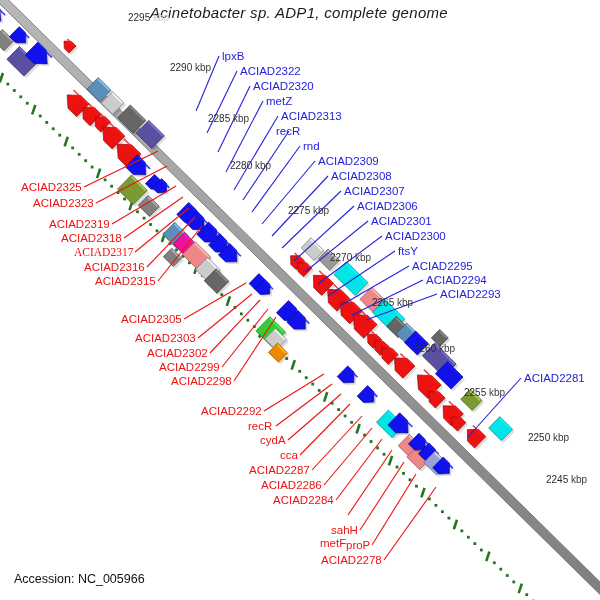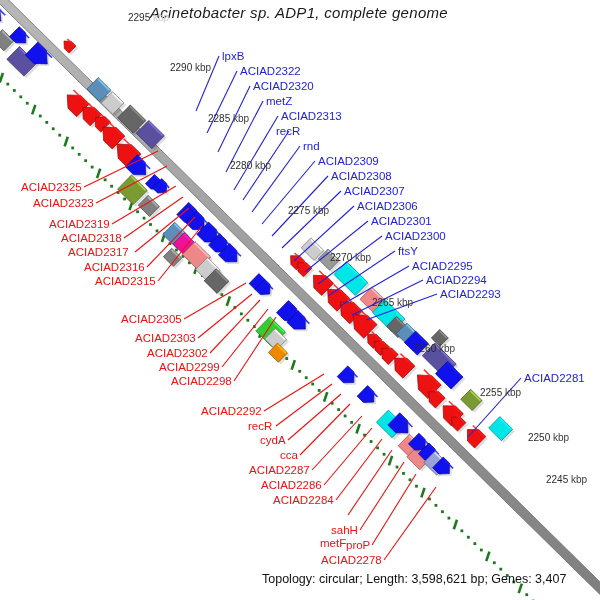--- a/index.html
+++ b/index.html
@@ -571,21 +571,21 @@
 
   <div id="tick-layer">
       <div class="tick-label" style="left: 128px; top: 12px;"><span>2295</span><span class="kbp" style="color: rgb(207, 207, 207);"> kbp</span></div>
       <div class="tick-label" style="left: 170px; top: 62px;"><span>2290</span><span class="kbp"> kbp</span></div>
       <div class="tick-label" style="left: 208px; top: 113px;"><span>2285</span><span class="kbp"> kbp</span></div>
       <div class="tick-label" style="left: 230px; top: 160px;"><span>2280</span><span class="kbp"> kbp</span></div>
       <div class="tick-label" style="left: 288px; top: 205px;"><span>2275</span><span class="kbp"> kbp</span></div>
       <div class="tick-label" style="left: 330px; top: 252px;"><span>2270</span><span class="kbp"> kbp</span></div>
       <div class="tick-label" style="left: 372px; top: 297px;"><span>2265</span><span class="kbp"> kbp</span></div>
       <div class="tick-label" style="left: 414px; top: 343px;"><span>2260</span><span class="kbp"> kbp</span></div>
-      <div class="tick-label" style="left: 480px; top: 387px;"><span>2255</span><span class="kbp"> kbp</span></div>
+      <div class="tick-label" style="left: 464px; top: 387px;"><span>2255</span><span class="kbp"> kbp</span></div>
       <div class="tick-label" style="left: 500px; top: 432px; padding-left: 28px;"><span>2250</span><span class="kbp"> kbp</span></div>
       <div class="tick-label" style="left: 546px; top: 474px;"><span>2245</span><span class="kbp"> kbp</span></div>
     </div>
   <div id="label-layer">
       <div class="lbl right" style="left: 222px; top: 50px;">lpxB</div>
       <div class="lbl right" style="left: 240px; top: 65px;">ACIAD2322</div>
       <div class="lbl right" style="left: 253px; top: 80px;">ACIAD2320</div>
       <div class="lbl right" style="left: 266px; top: 95px;">metZ</div>
       <div class="lbl right" style="left: 281px; top: 110px; text-align: center;">ACIAD2313</div>
       <div class="lbl right" style="left: 276px; top: 125px;">recR</div>
@@ -598,35 +598,35 @@
       <div class="lbl right" style="left: 385px; top: 230px;">ACIAD2300</div>
       <div class="lbl right" style="left: 398px; top: 245px;">ftsY</div>
       <div class="lbl right" style="left: 412px; top: 260px;">ACIAD2295</div>
       <div class="lbl right" style="left: 426px; top: 274px;">ACIAD2294</div>
       <div class="lbl right" style="left: 440px; top: 288px;">ACIAD2293</div>
       <div class="lbl right" style="left: 524px; top: 372px;">ACIAD2281</div>
       <div class="lbl left" style="left: 21px; top: 181px;">ACIAD2325</div>
       <div class="lbl left" style="left: 33px; top: 197px;">ACIAD2323</div>
       <div class="lbl left" style="left: 49px; top: 218px;">ACIAD2319</div>
       <div class="lbl left" style="left: 61px; top: 232px;">ACIAD2318</div>
-      <div class="lbl left" style="left: 68px; top: 246px;">ACIAD2317</div>
+      <div class="lbl left" style="left: 74px; top: 246px; font-family: Liberation Serif, serif;">ACIAD2317</div>
       <div class="lbl left" style="left: 84px; top: 261px;">ACIAD2316</div>
       <div class="lbl left" style="left: 95px; top: 275px;">ACIAD2315</div>
       <div class="lbl left" style="left: 121px; top: 313px;">ACIAD2305</div>
       <div class="lbl left" style="left: 135px; top: 332px;">ACIAD2303</div>
       <div class="lbl left" style="left: 147px; top: 347px;">ACIAD2302</div>
       <div class="lbl left" style="left: 159px; top: 361px;">ACIAD2299</div>
       <div class="lbl left" style="left: 171px; top: 375px;">ACIAD2298</div>
       <div class="lbl left" style="left: 201px; top: 405px;">ACIAD2292</div>
       <div class="lbl left" style="left: 248px; top: 420px;">recR</div>
       <div class="lbl left" style="left: 260px; top: 434px;">cydA</div>
       <div class="lbl left" style="left: 280px; top: 449px;">cca</div>
       <div class="lbl left" style="left: 249px; top: 464px;">ACIAD2287</div>
       <div class="lbl left" style="left: 261px; top: 479px;">ACIAD2286</div>
       <div class="lbl left" style="left: 273px; top: 494px;">ACIAD2284</div>
       <div class="lbl left" style="left: 320px; top: 537px;">metF</div>
       <div class="lbl left" style="left: 331px; top: 524px;">sahH</div>
       <div class="lbl left" style="left: 346px; top: 539px;">proP</div>
       <div class="lbl left" style="left: 321px; top: 554px;">ACIAD2278</div>
     </div>
 
-  <div class="footer-right">Topology: circular; Length: 3,598,621 bp; Genes: 3,407</div>
+  <div class="footer-left">Accession: NC_005966</div>
 </div>
 
 </body></html>

